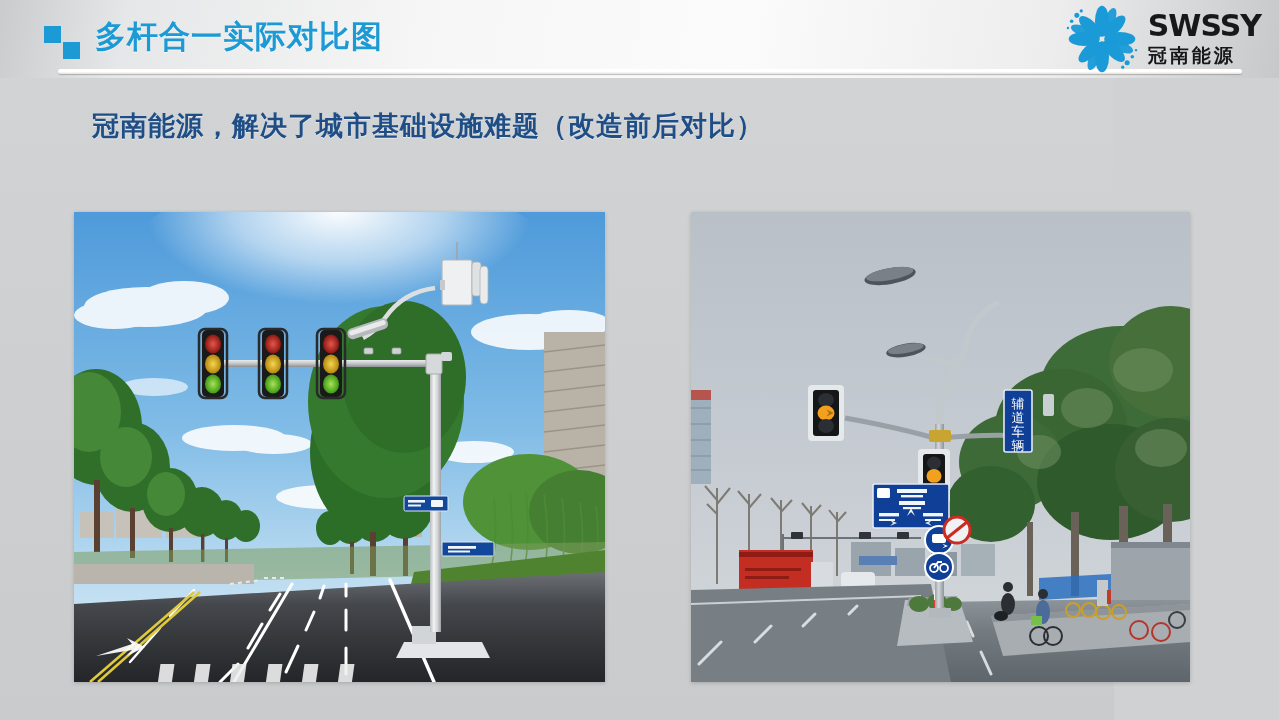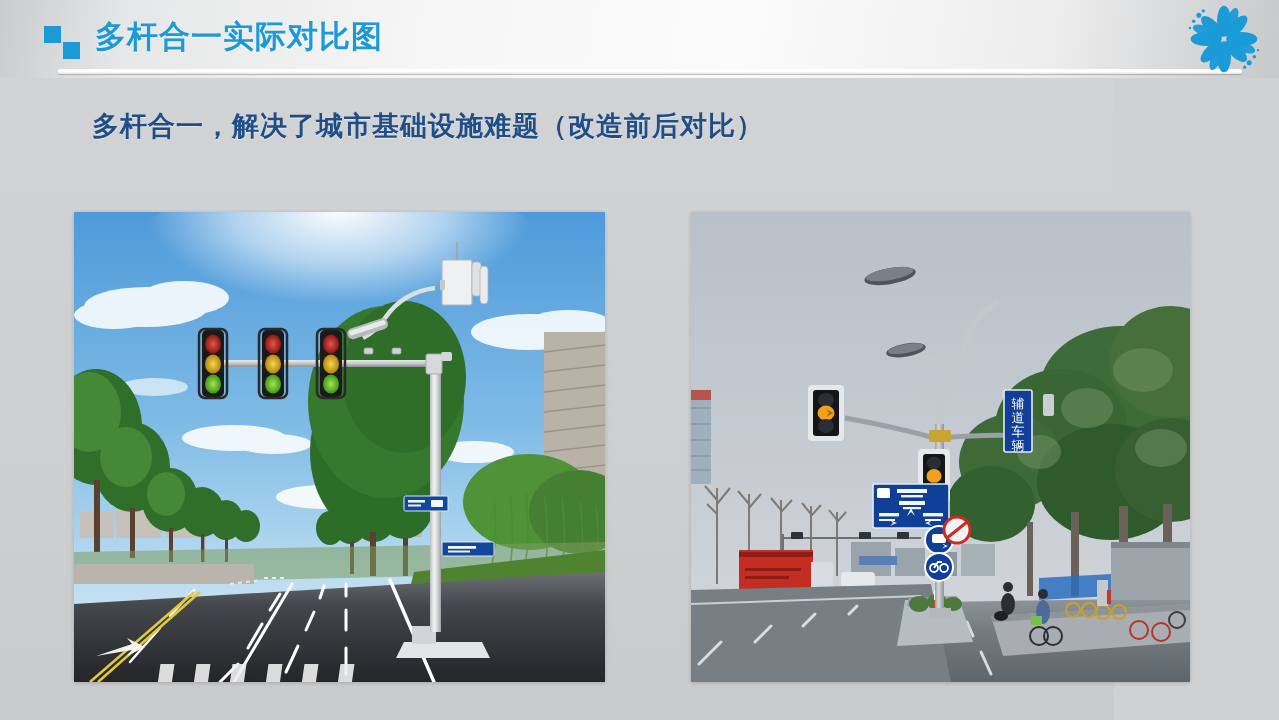--- a/index.html
+++ b/index.html
@@ -82,24 +82,28 @@
               <circle cx="9" cy="22" r="2.4"></circle>
             <circle cx="22" cy="8" r="2.2"></circle>
               <circle cx="4" cy="31" r="1.6"></circle>
             <circle cx="84" cy="78" r="3.4"></circle>
               <circle cx="91" cy="70" r="2.4"></circle>
             <circle cx="78" cy="84" r="2.2"></circle>
               <circle cx="96" cy="61" r="1.6"></circle>
           </g>
         </svg>
       </span>
+      <span class="logo-text">
+        <span class="logo-en">SWSSY</span>
+        <span class="logo-cn">冠南能源</span>
+      </span>
     </div>
   </div>
 
-  <div class="subtitle">多杆合一，解决了城市基础设施难题（改造前后对比）</div>
+  <div class="subtitle">冠南能源，解决了城市基础设施难题（改造前后对比）</div>
 
   <div class="photo" id="photo-left">
     <svg viewBox="0 0 531 470" preserveAspectRatio="none">
       <defs>
         <linearGradient id="sky" x1="0" y1="0" x2="0" y2="1">
           <stop offset="0" stop-color="#4e9ada"></stop>
             <stop offset="45%" stop-color="#7fbbe6"></stop>
           <stop offset="78%" stop-color="#bcdcf1"></stop>
             <stop offset="100%" stop-color="#dfeef7"></stop>
         </linearGradient>

